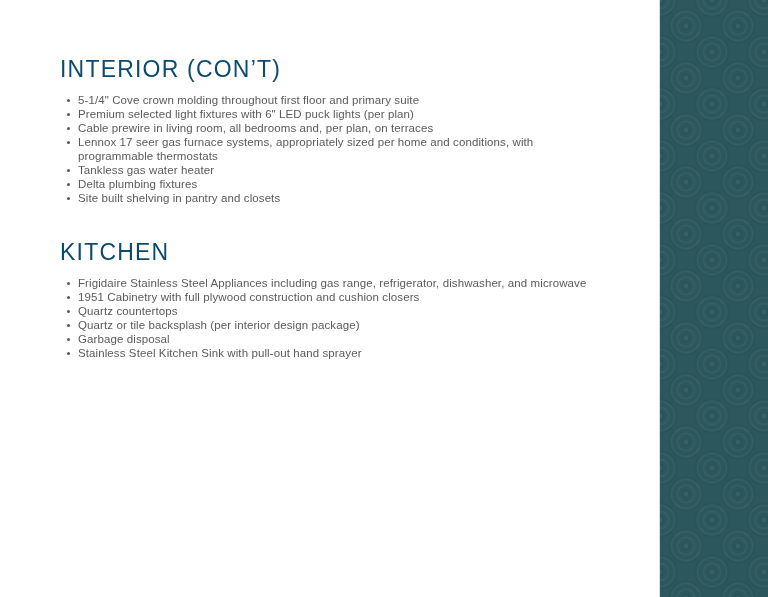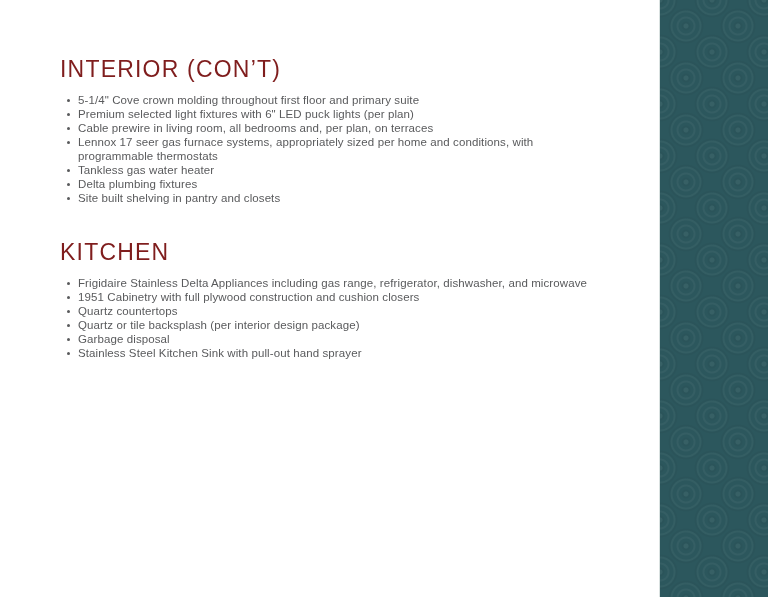--- a/index.html
+++ b/index.html
@@ -45,21 +45,21 @@
     left: 0;
     width: 659px;
     height: 597px;
     padding: 57px 0 0 60px;
   }
   .section-title {
     font-family: "Liberation Sans", "DejaVu Sans", sans-serif;
     font-size: 23px;
     font-weight: 200;
     letter-spacing: 1.2px;
-    color: #7f1d1d;
+    color: #0c4a6e;
     line-height: 1;
     transform-origin: left top;
     transform: scaleY(1.04);
   }
   ul.feature-list {
     list-style: none;
     margin-top: 13px;
     width: 578px;
   }
   ul.feature-list li {
@@ -100,21 +100,21 @@
 programmable thermostats</li>
         <li>Tankless gas water heater</li>
         <li>Delta plumbing fixtures</li>
         <li>Site built shelving in pantry and closets</li>
       </ul>
     </section>
 
     <section class="section-kitchen">
       <h1 class="section-title">KITCHEN</h1>
       <ul class="feature-list">
-        <li>Frigidaire Stainless Delta Appliances including gas range, refrigerator, dishwasher, and microwave</li>
+        <li>Frigidaire Stainless Steel Appliances including gas range, refrigerator, dishwasher, and microwave</li>
         <li>1951 Cabinetry with full plywood construction and cushion closers</li>
         <li>Quartz countertops</li>
         <li>Quartz or tile backsplash (per interior design package)</li>
         <li>Garbage disposal</li>
         <li>Stainless Steel Kitchen Sink with pull-out hand sprayer</li>
       </ul>
     </section>
 
   </div>
 

